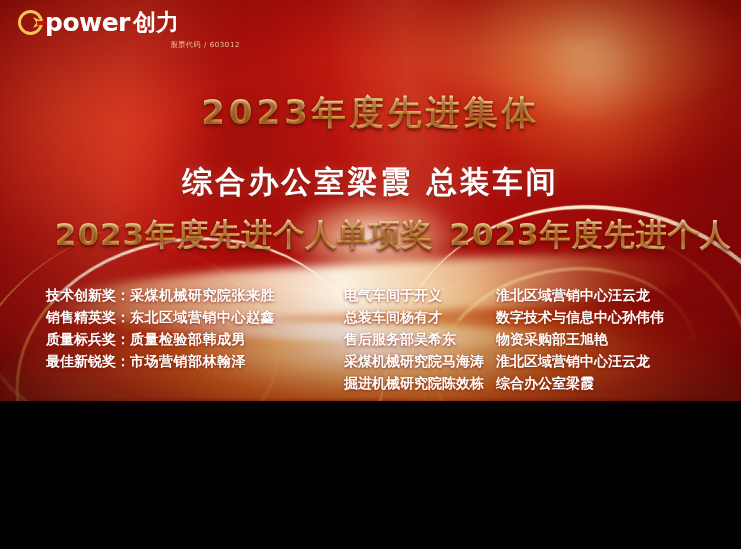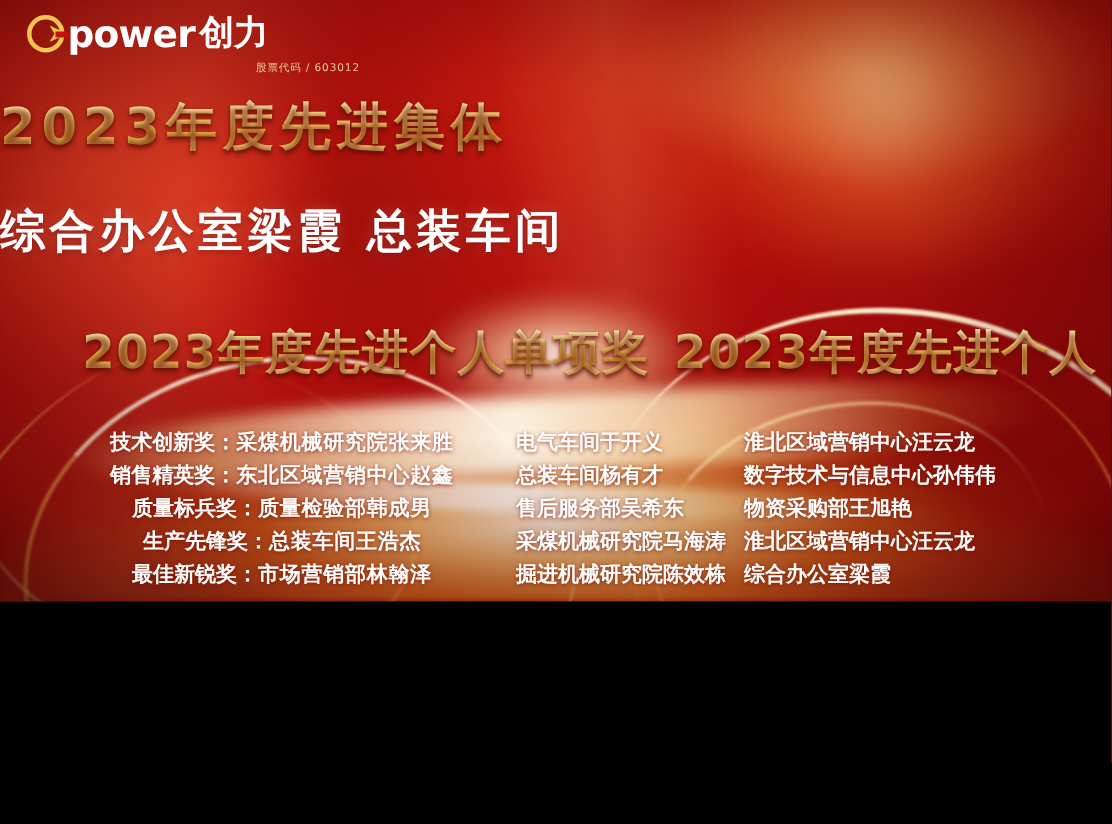--- a/index.html
+++ b/index.html
@@ -127,21 +127,21 @@
   .logo-cn{
     font-size:23px;font-weight:700;color:#ffffff;line-height:1;margin-left:1px;
     font-family:"DejaVu Sans",sans-serif;
   }
   .logo-sub{
     margin-top:5px;text-align:right;padding-right:18px;
     font-size:7px;color:#f3d9a8;letter-spacing:.6px;opacity:.92;
   }
 
   
-  .center{position:absolute;left:0;right:0;}
+  .center{position:absolute;left:0;right:0;text-align:center;margin-top:28px;}
 
   .t-gold{
     font-family:"DejaVu Sans",sans-serif;
     font-weight:700;
     color:#f7d87c;
     background:linear-gradient(180deg,#fff3c4 0%,#f6d271 38%,#e0a93c 62%,#fbe8a8 100%);
     -webkit-background-clip:text;background-clip:text;
     -webkit-text-fill-color:transparent;
     text-shadow:0 2px 3px rgba(90,10,0,.55);
     filter:drop-shadow(0 1px 1px rgba(110,20,0,.6));
@@ -154,21 +154,21 @@
 
   #title-main{top:62px;font-size:34px;letter-spacing:4px;}
   #title-sub{top:134px;font-size:30px;letter-spacing:3px;}
 
   .head-row{position:absolute;top:214px;left:0;right:0;display:flex;padding-left:48px;}
   .head-left{flex:0 0 392px;text-align:center;}
   .head-right{flex:1;text-align:center;}
   .sec-head{font-size:31px;letter-spacing:1px;}
 
   .lists{position:absolute;top:284px;left:0;right:0;display:flex;}
-  .col-left{flex:0 0 330px;padding-left:46px;box-sizing:border-box;text-align:center;}
+  .col-left{flex:0 0 330px;padding-left:46px;box-sizing:border-box;}
   .col-right{flex:1;padding-left:14px;box-sizing:border-box;}
 
   .award-line{
     font-family:"DejaVu Sans",sans-serif;
     font-weight:700;font-size:14px;color:#ffffff;
     line-height:22px;white-space:nowrap;
     text-shadow:0 1px 3px rgba(120,12,0,.7);
   }
   .award-line .nm{letter-spacing:.5px;}
 
@@ -226,21 +226,20 @@
       <span class="sec-head t-gold">2023年度先进个人</span>
     </div>
   </div>
 
   <div class="lists">
 
     <div class="col-left" id="col-single">
         <div class="award-line"><span>技术创新奖：</span><span class="nm">采煤机械研究院张来胜</span></div>
         <div class="award-line"><span>销售精英奖：</span><span class="nm">东北区域营销中心赵鑫</span></div>
         <div class="award-line"><span>质量标兵奖：</span><span class="nm">质量检验部韩成男</span></div>
-        <div class="award-line"><span>生产先锋奖：</span><span class="nm">总装车间王浩杰</span></div>
         <div class="award-line"><span>最佳新锐奖：</span><span class="nm">市场营销部林翰泽</span></div>
       </div>
 
     <div class="col-right" id="col-individual">
         <div class="pair-row">
           <span class="pair-a">电气车间于开义</span>
           <span class="pair-b">淮北区域营销中心汪云龙</span>
         </div>
         <div class="pair-row">
           <span class="pair-a">总装车间杨有才</span>

